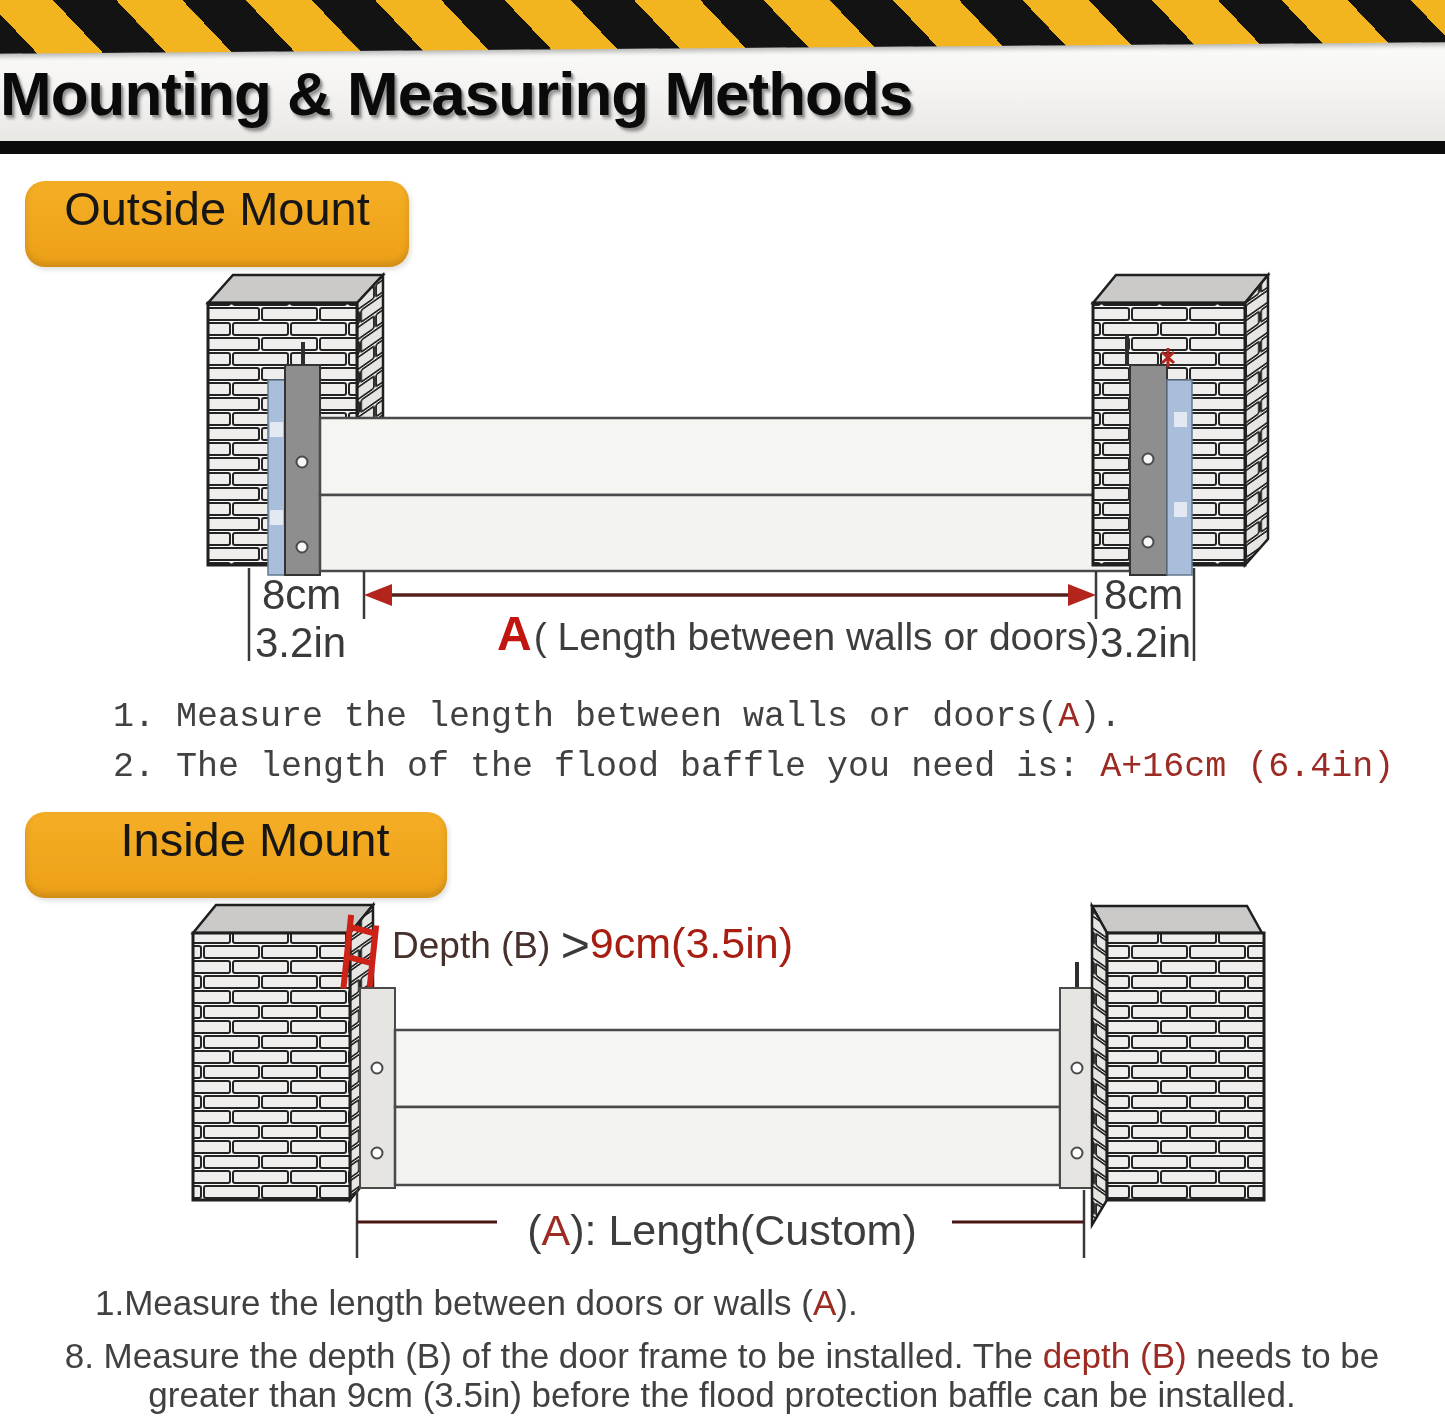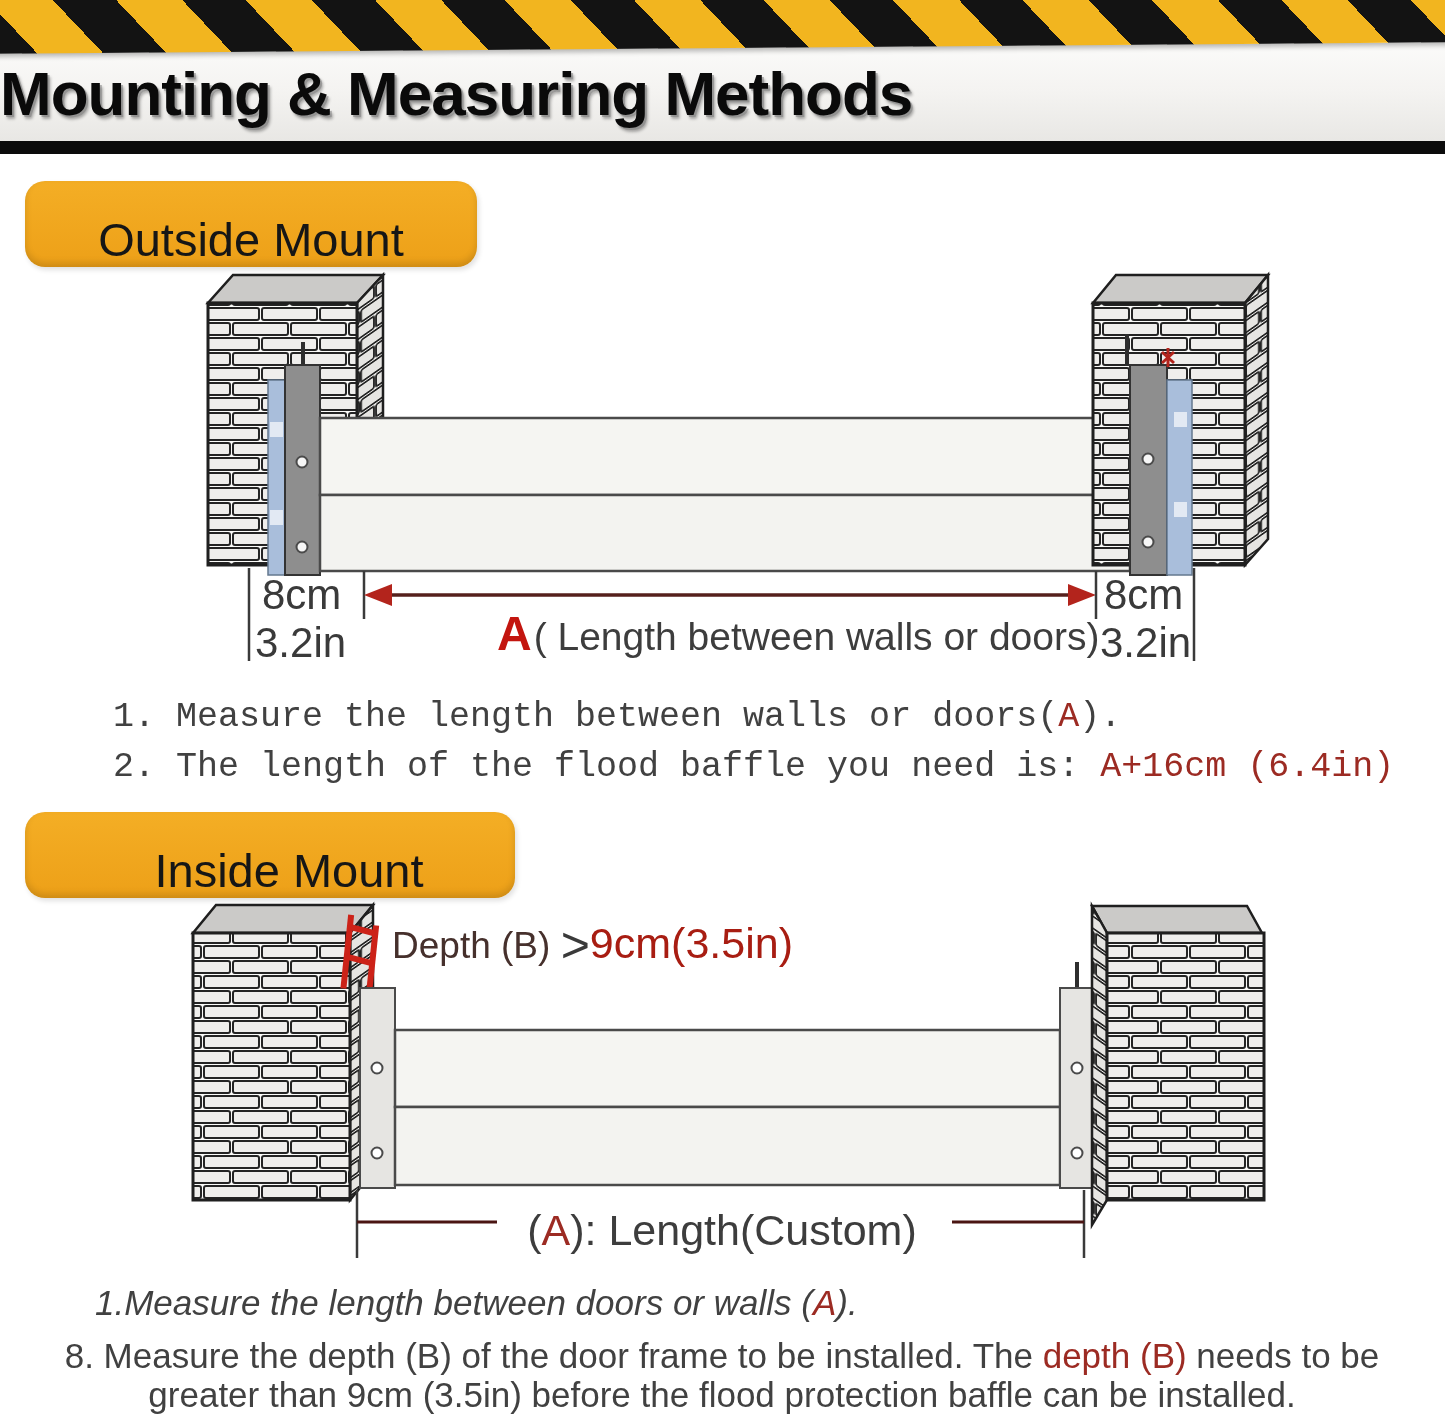--- a/index.html
+++ b/index.html
@@ -20,23 +20,23 @@
   }
   .page-title{
     position:absolute;top:58px;left:0;width:100%;text-align:left;
     font-size:62px;font-weight:700;color:#0a0a0a;letter-spacing:-1px;
     text-shadow:2px 2px 0 rgba(130,130,130,.55),3px 4px 3px rgba(0,0,0,.30);
     white-space:nowrap;
   }
   .title-bar{position:absolute;top:141px;left:0;right:0;height:13px;background:#0b0b0b;}
   
   .badge{
-    position:absolute;left:25px;width:452px;height:86px;border-radius:20px;
+    position:absolute;left:25px;width:384px;height:86px;border-radius:20px;
     background:linear-gradient(180deg,#f4ae25 0%,#eda018 100%);
-    display:flex;align-items:flex-end;justify-content:center;
+    display:flex;align-items:flex-start;justify-content:center;
     font-size:47px;color:#161616;
     box-shadow:inset 0 -4px 7px rgba(0,0,0,.14),2px 3px 5px rgba(0,0,0,.12);
   }
   #badge-outside{top:181px;}
   #badge-inside{top:812px;padding-left:38px;}
   
   .diagram{position:absolute;left:0;}
   #diagram-outside{top:262px;}
   #diagram-inside{top:900px;}
   svg text{font-family:"Liberation Sans",sans-serif;}
@@ -44,21 +44,21 @@
   .dim-label{font-size:39px;fill:#3d3d3d;}
   .dim-label-accent{font-size:48px;font-weight:bold;fill:#c3150f;}
   .depth-text{font-size:37px;fill:#46302c;}
   .depth-gt{font-size:50px;fill:#3a3a3a;}
   .depth-value{font-size:43px;fill:#a81d12;}
   .len-label{font-size:43px;fill:#3d3d3d;}
   .len-accent{font-size:43px;fill:#9c2b23;}
   
   .steps{position:absolute;font-size:35px;color:#414141;}
   #steps-outside{top:692px;left:113px;line-height:50px;font-family:Liberation Mono, monospace;}
-  #inside-step1{top:1283px;left:95px;font-size:35px;color:#414141;position:absolute;font-style:italic;}
+  #inside-step1{top:1283px;left:95px;font-size:35px;color:#414141;position:absolute;}
   #inside-step2{
     position:absolute;top:1336px;left:46px;width:1352px;text-align:center;
     font-size:35px;line-height:39px;color:#414141;
   }
   .accent{color:#9c2b23;}
 </style>
 </head>
 <body>
 
 <div class="title-band"></div>

